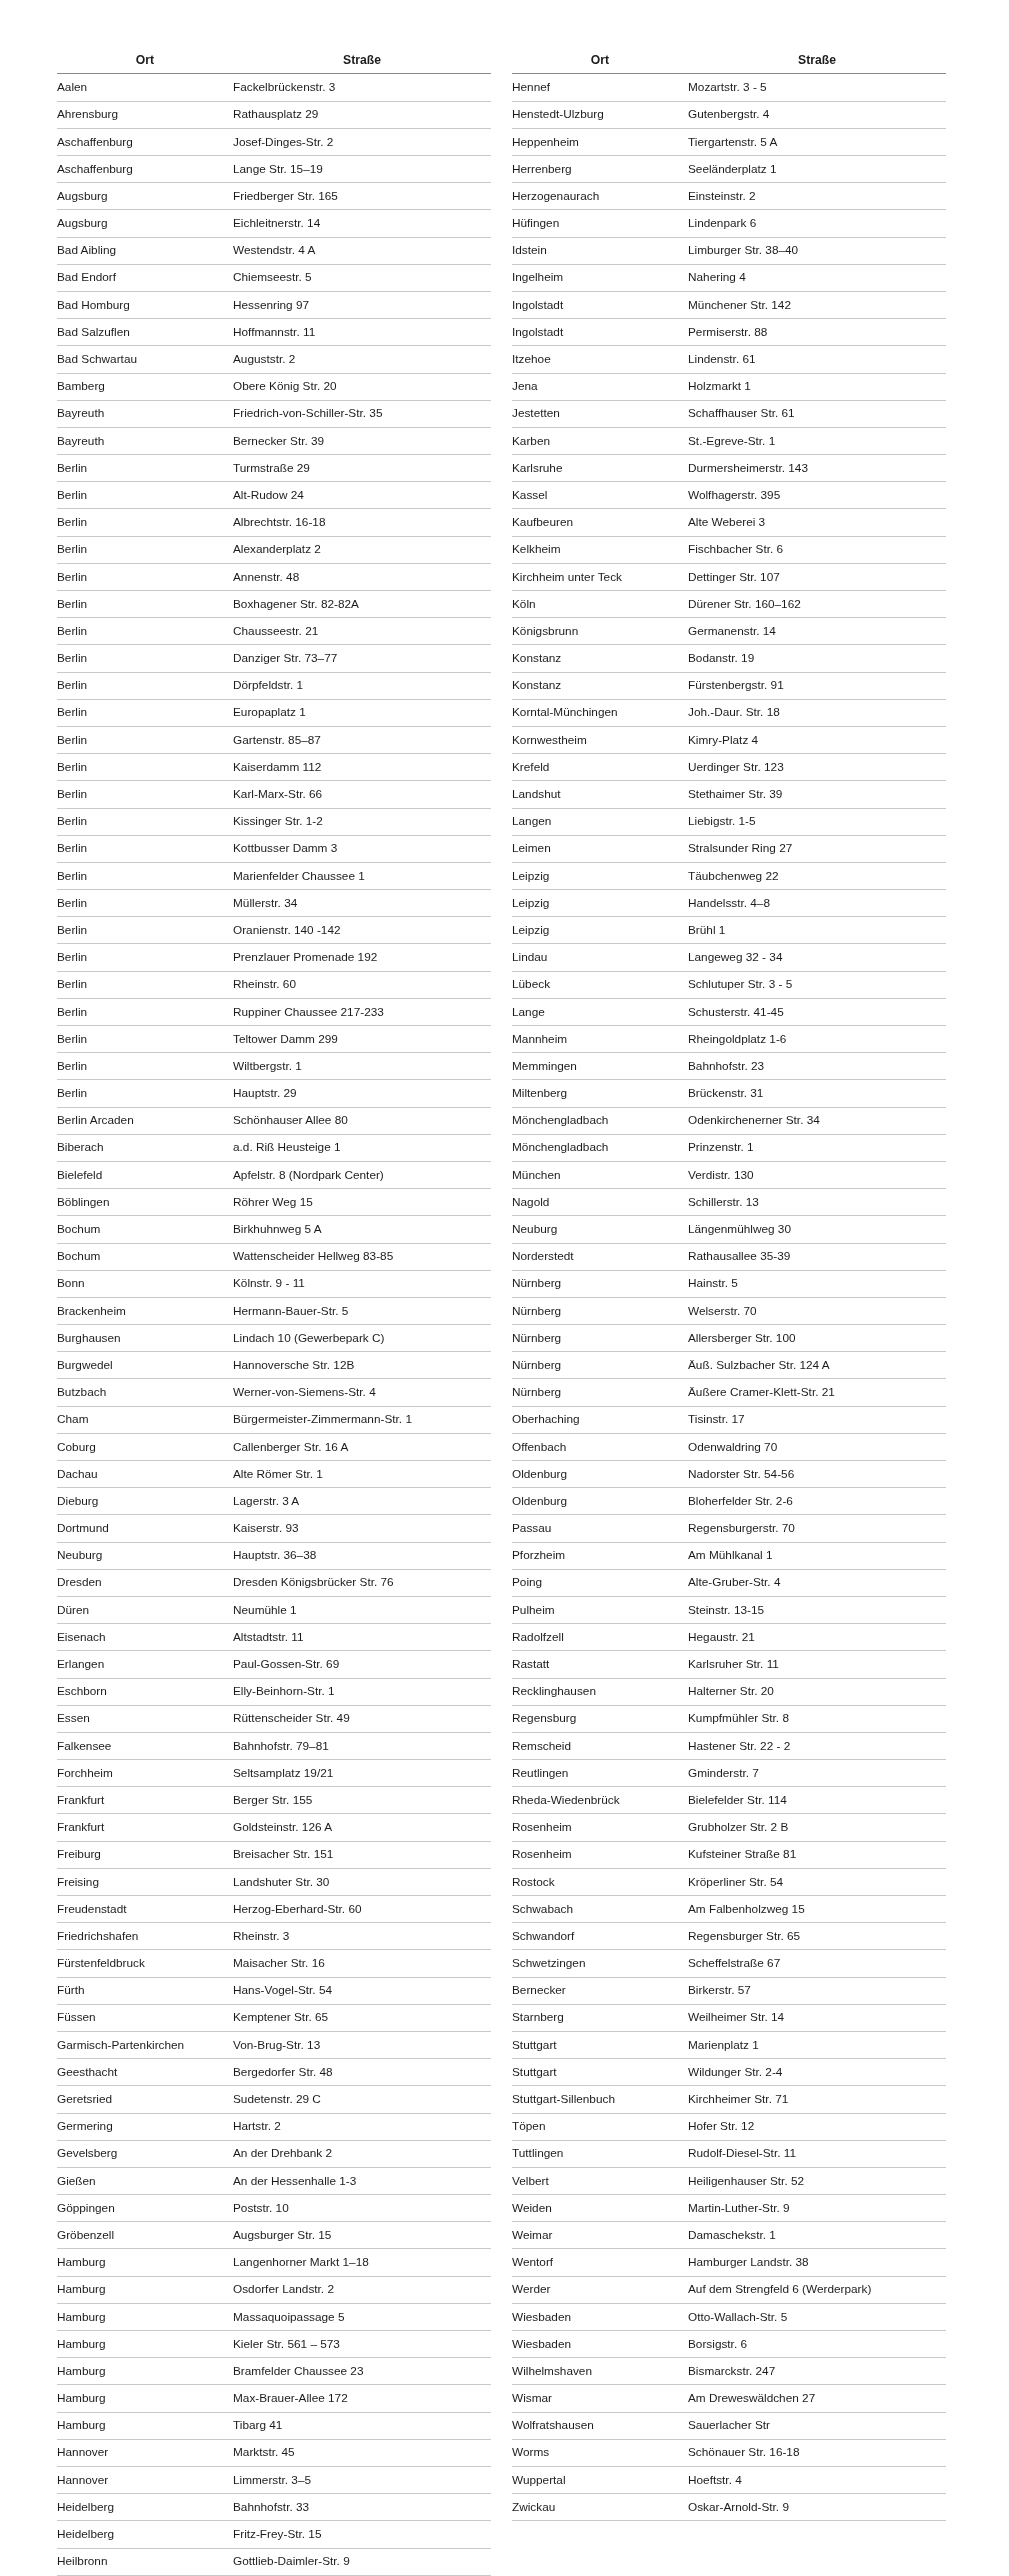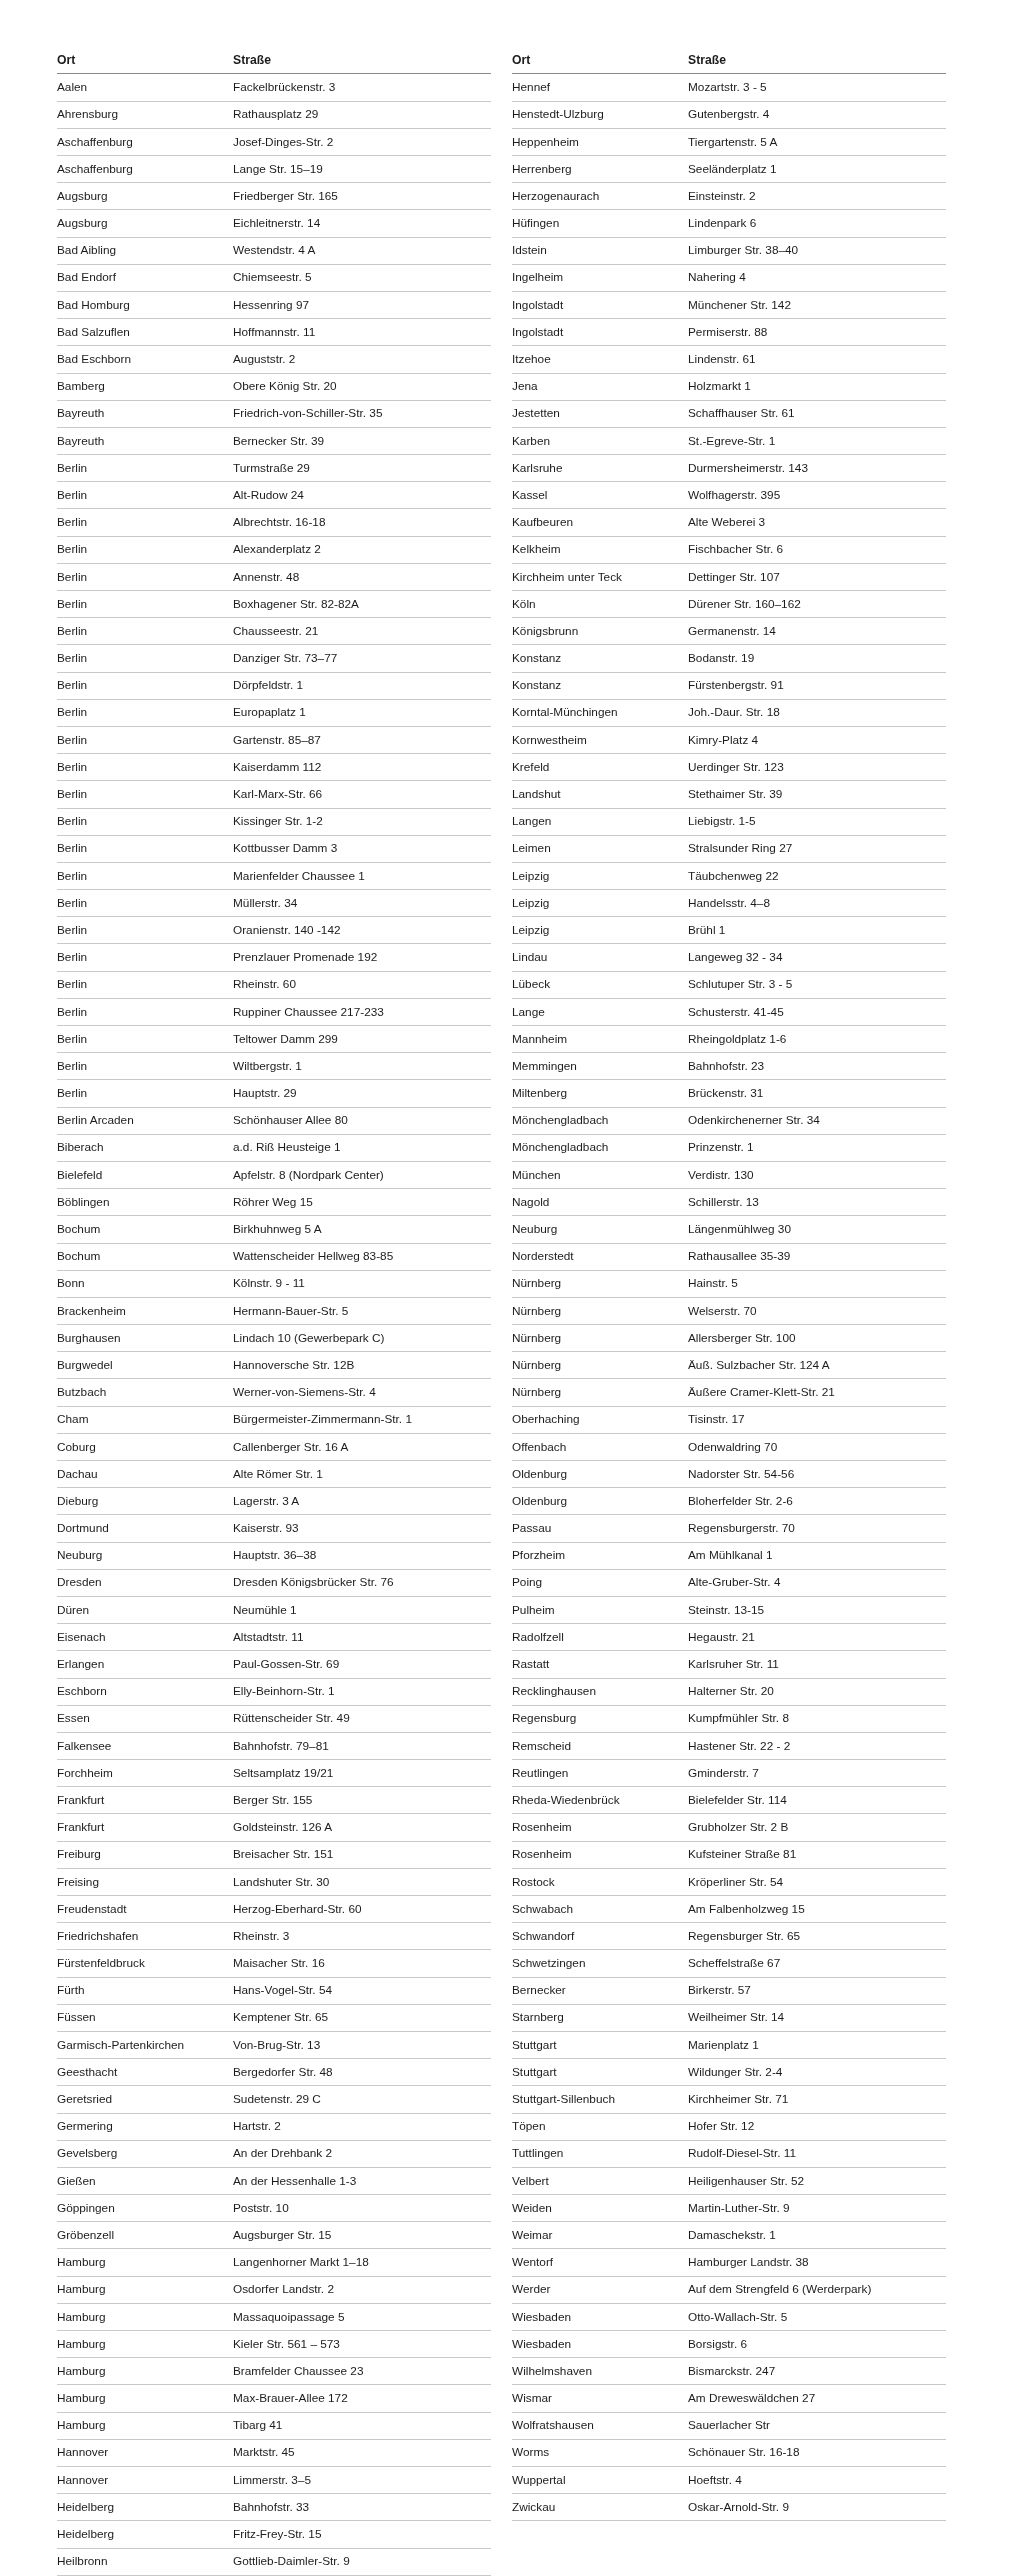--- a/index.html
+++ b/index.html
@@ -24,21 +24,21 @@
     gap: 21px;
     align-items: flex-start;
   }
   table.addr-table {
     border-collapse: collapse;
     width: 434px;
     table-layout: fixed;
     font-size: 11.8px;
   }
   .addr-table th {
-    text-align: left;
+    text-align: center;
     font-weight: 700;
     font-size: 12.2px;
     line-height: 14.7px;
     padding: 4.1px 0 5.7px;
     border-bottom: 0.8px solid #8a8a8a;
   }
   .addr-table td {
     padding: 5.7px 0 6.5px;
     line-height: 14px;
     border-bottom: 0.8px solid #c9c9c9;
@@ -97,21 +97,21 @@
           </tr>
           <tr>
             <td>Bad Homburg</td>
             <td>Hessenring 97</td>
           </tr>
           <tr>
             <td>Bad Salzuflen</td>
             <td>Hoffmannstr. 11</td>
           </tr>
           <tr>
-            <td>Bad Eschborn</td>
+            <td>Bad Schwartau</td>
             <td>Auguststr. 2</td>
           </tr>
           <tr>
             <td>Bamberg</td>
             <td>Obere König Str. 20</td>
           </tr>
           <tr>
             <td>Bayreuth</td>
             <td>Friedrich-von-Schiller-Str. 35</td>
           </tr>

